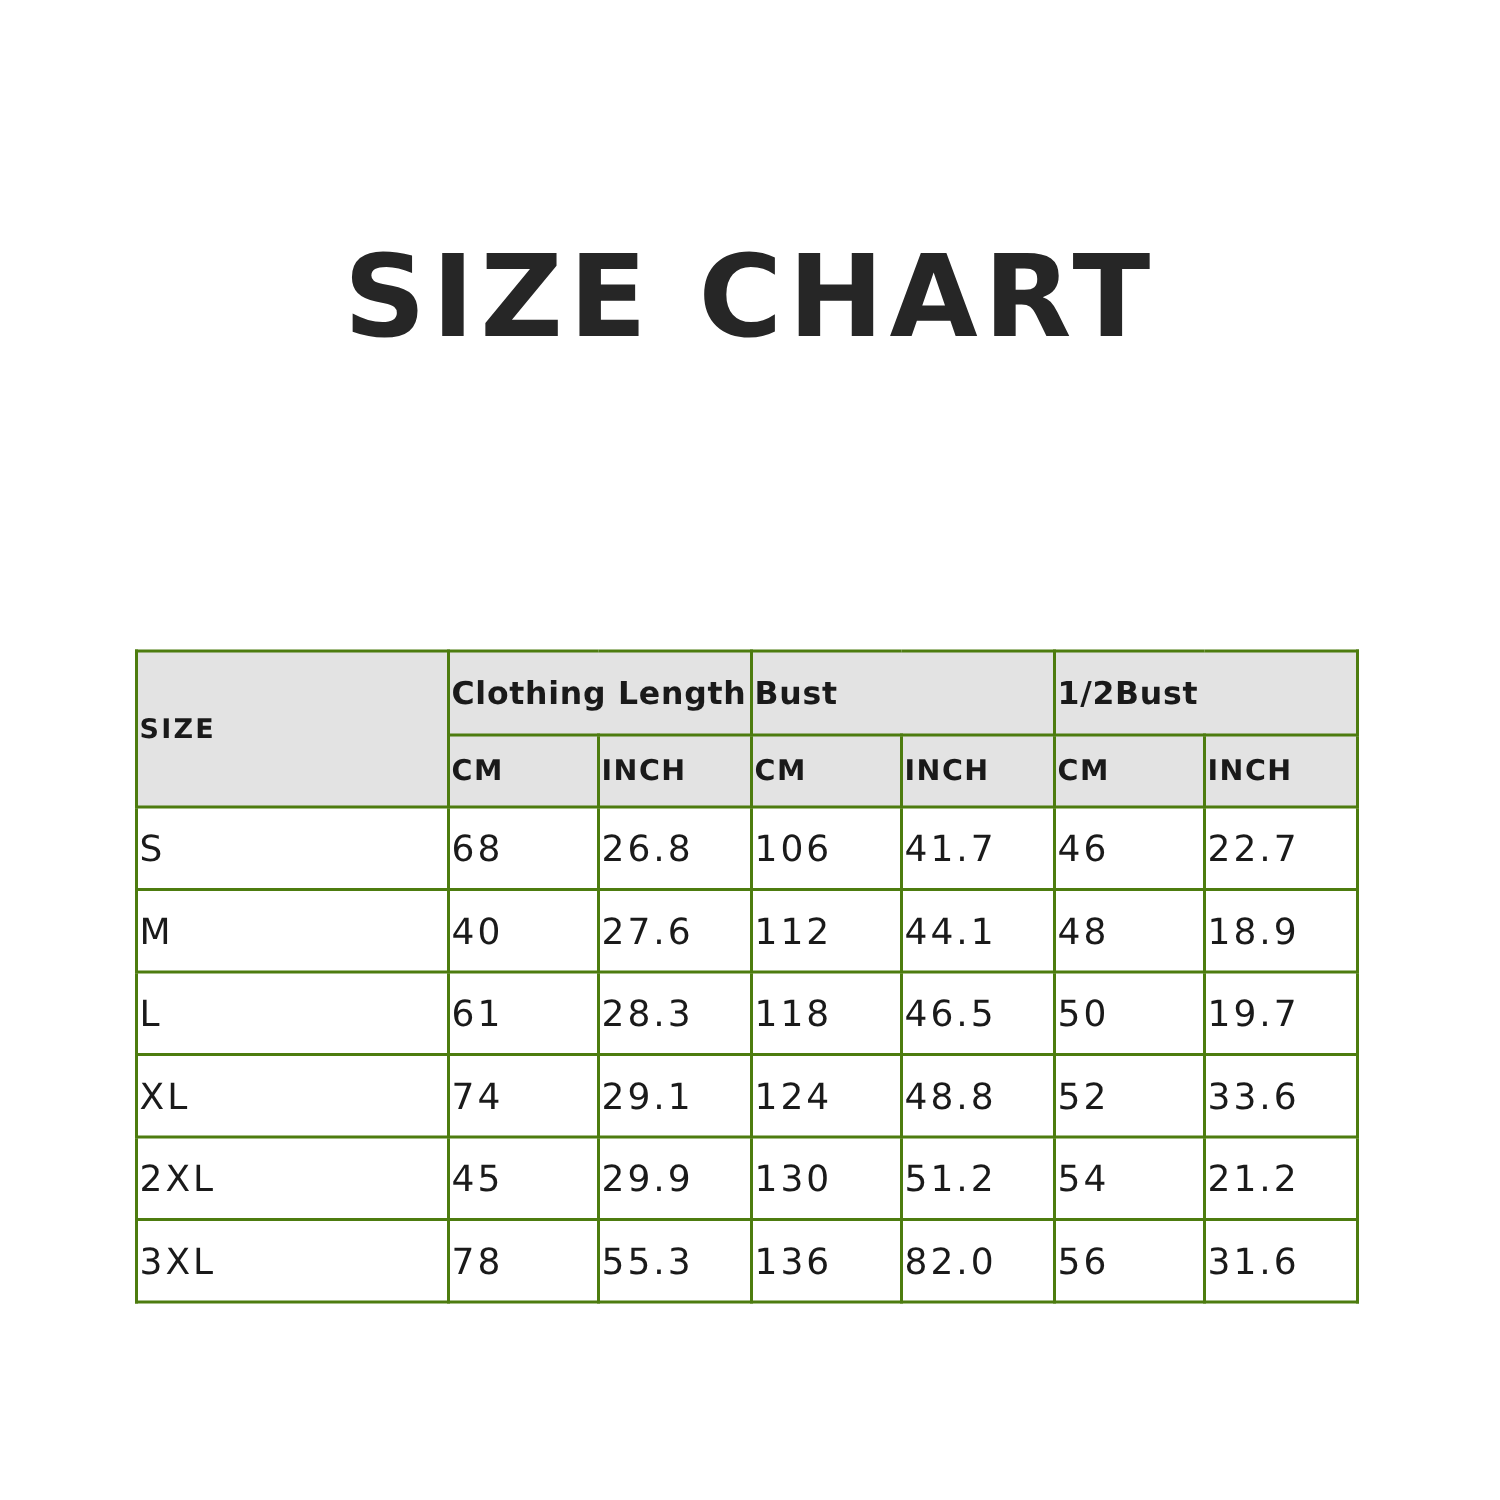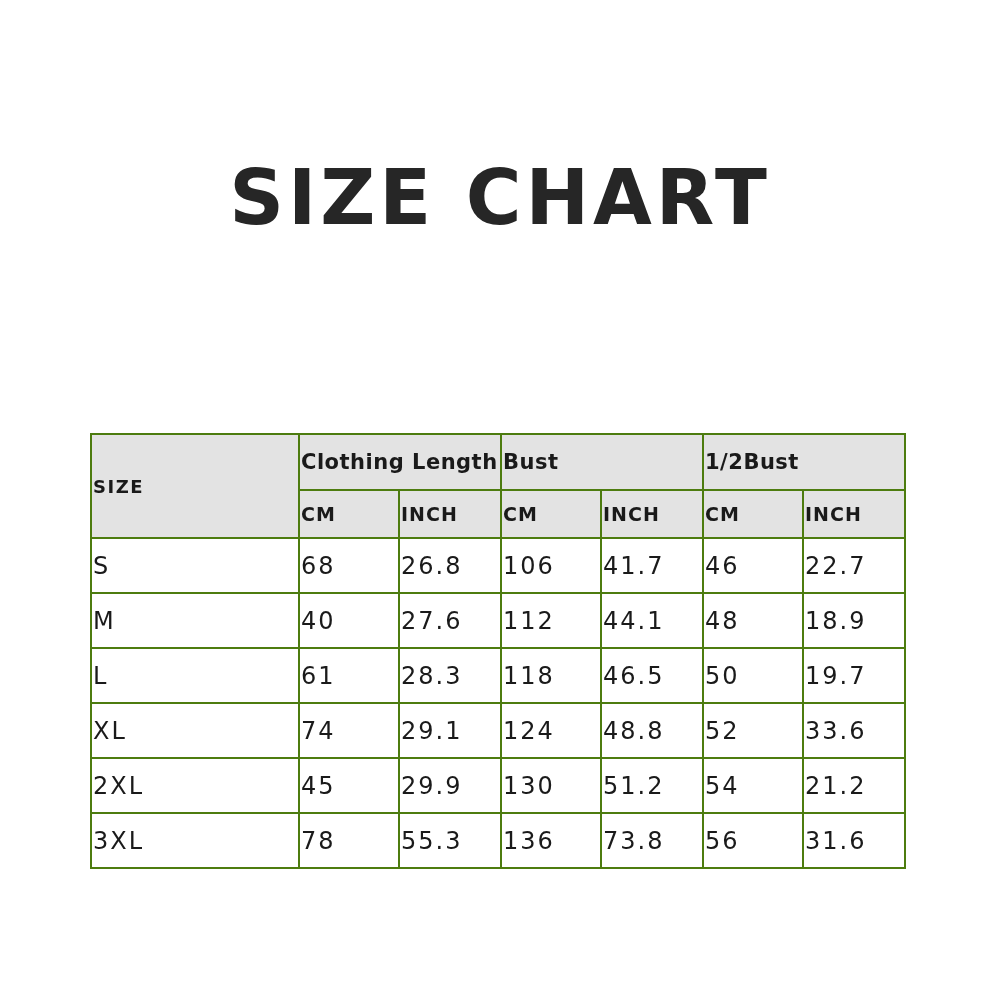--- a/index.html
+++ b/index.html
@@ -161,19 +161,19 @@
         <td>130</td>
         <td>51.2</td>
         <td>54</td>
         <td>21.2</td>
       </tr>
       <tr class="body-row">
         <td class="size-cell">3XL</td>
         <td>78</td>
         <td>55.3</td>
         <td>136</td>
-        <td>73.8</td>
+        <td>82.0</td>
         <td>56</td>
         <td>31.6</td>
       </tr>
     </tbody>
   </table>
 </div>
 
 </body></html>

